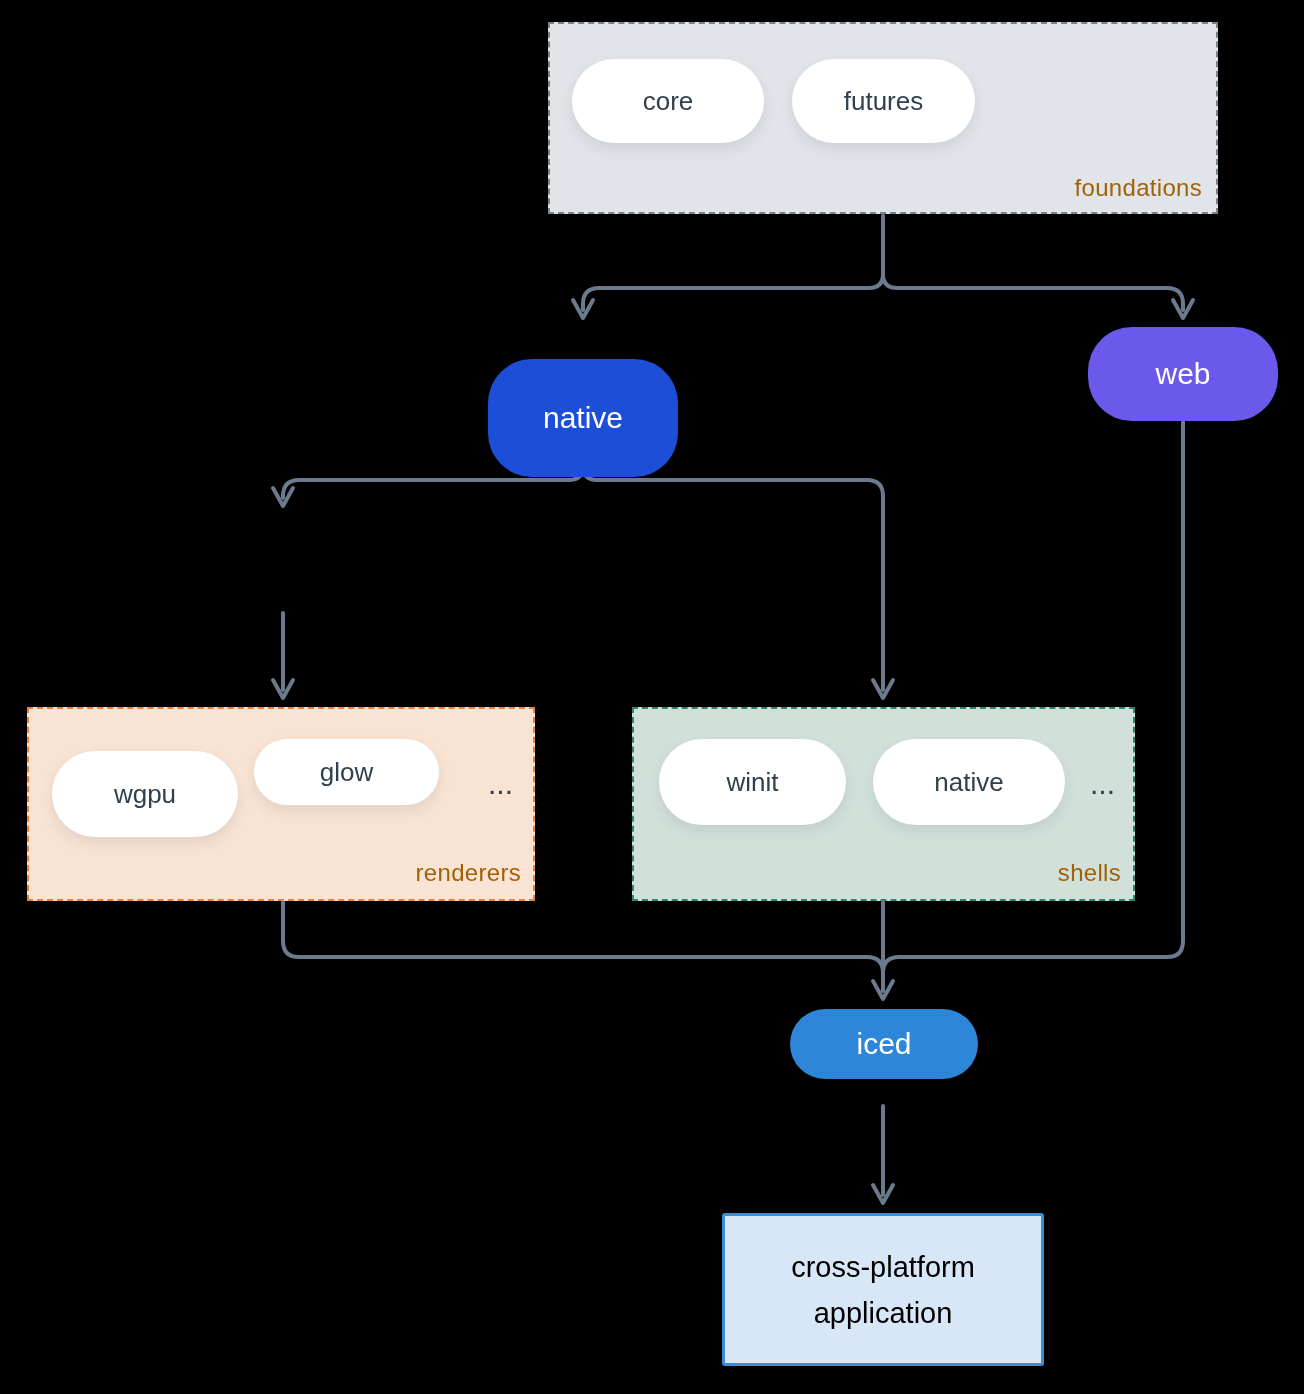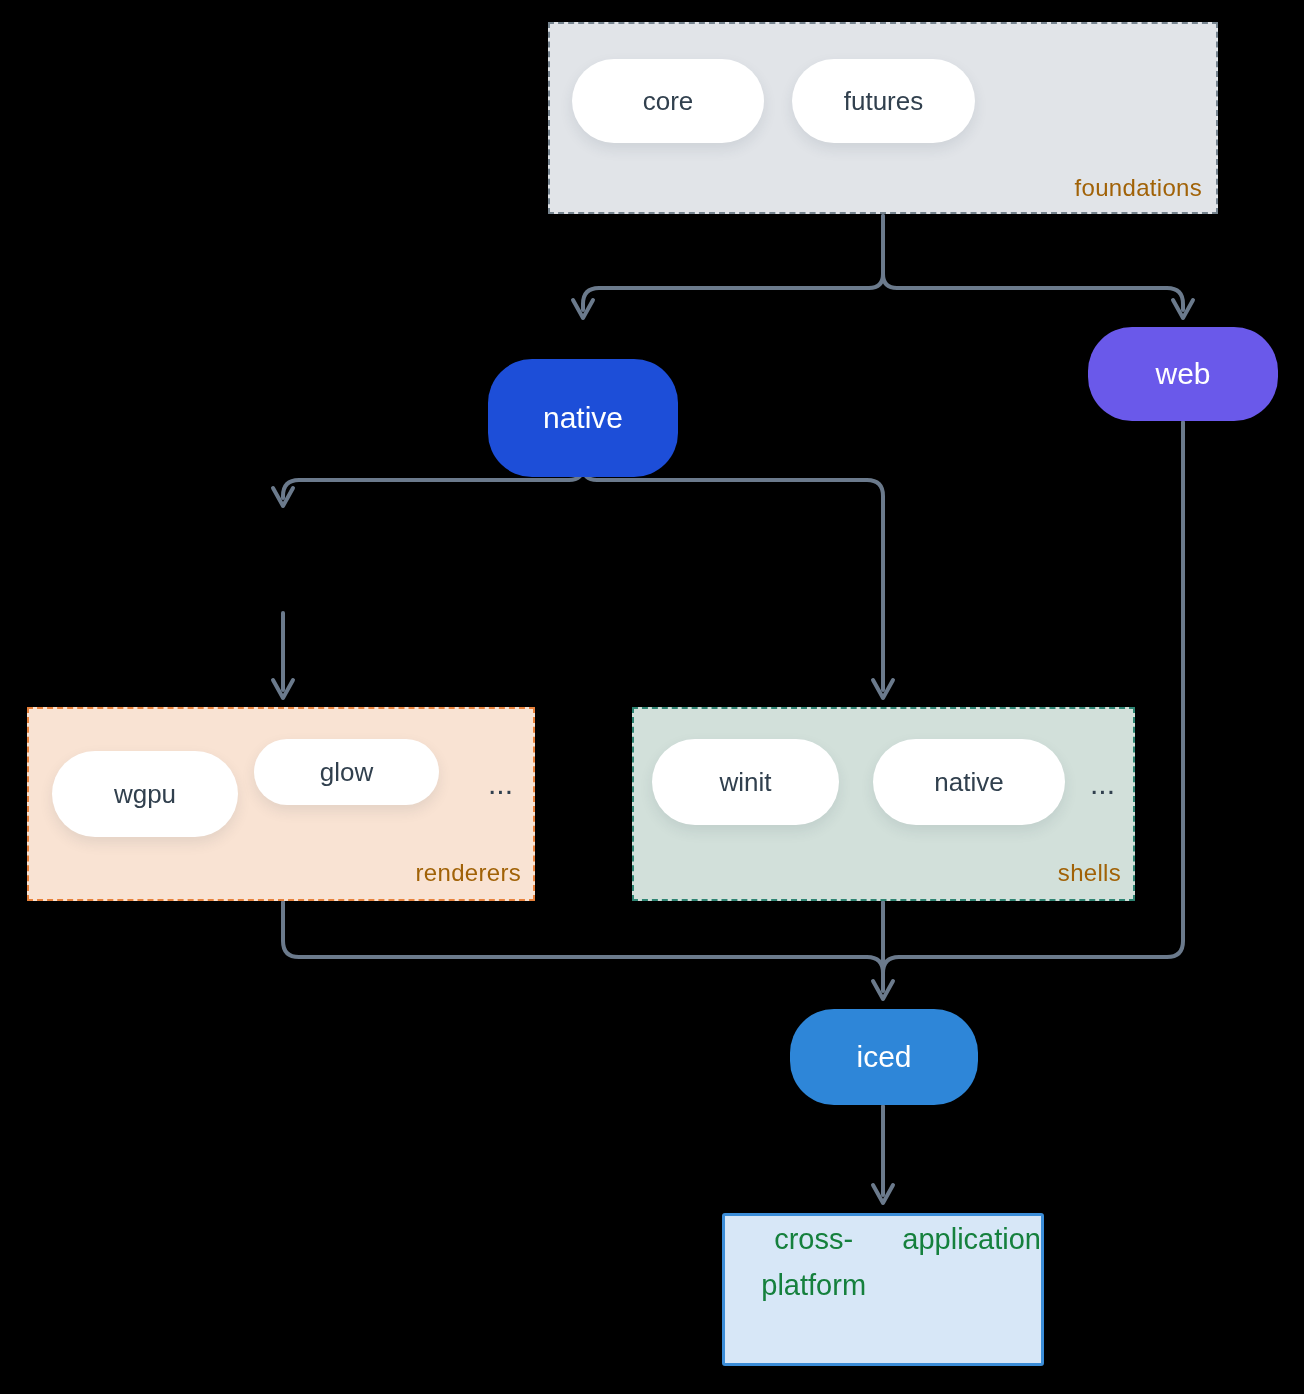--- a/index.html
+++ b/index.html
@@ -27,39 +27,39 @@
   }
   #foundations{left:548px;top:22px;width:670px;height:192px;background:#e1e4e8;border-color:#76848f;}
   #pill-core   {left:22px; top:35px;width:192px;height:84px;}
   #pill-futures{left:242px;top:35px;width:183px;height:84px;}
   #pill-style  {left:454px;top:35px;width:190px;height:84px;}
   #foundations .group-label{right:14px;bottom:10px;}
 
   #node-native  {left:488px; top:327px;width:190px;height:118px;background:#1d4ed8;margin-top:32px;}
   #node-web     {left:1088px;top:327px;width:190px;height:94px;background:#6a59ea;}
   #node-graphics{left:188px; top:516px;width:190px;height:95px;background:#e5833c;}
-  #node-iced    {left:790px; top:1009px;width:188px;height:96px;background:#2e86d8;}
+  #node-iced    {left:790px; top:1009px;width:188px;height:70px;background:#2e86d8;}
 
   #renderers{left:27px;top:707px;width:508px;height:194px;background:#f9e3d3;border-color:#e8823c;}
   #pill-wgpu{left:23px;top:30px;width:186px;height:86px;margin-top:12px;}
   #pill-glow{left:225px;top:30px;width:185px;height:66px;}
   #renderers .dots{right:20px;top:58px;}
   #renderers .group-label{right:12px;bottom:12px;}
 
   #shells{left:632px;top:707px;width:503px;height:194px;background:#d2e0da;border-color:#2f8573;}
-  #pill-winit {left:18px;top:30px;width:187px;height:86px;}
+  #pill-winit {left:25px;top:30px;width:187px;height:86px;}
   #pill-glutin{left:239px;top:30px;width:192px;height:86px;}
   #shells .dots{right:18px;top:58px;}
   #shells .group-label{right:12px;bottom:12px;}
 
   #app-box{
     position:absolute;left:722px;top:1213px;width:322px;height:153px;box-sizing:border-box;
     background:#d7e7f7;border:3px solid #3b8dd8;border-radius:3px;
-    display:flex;flex-direction:row;justify-content:center;
-    font-size:29px;color:#15803d;line-height:46px;text-align:center;
+    display:flex;flex-direction:column;justify-content:center;
+    font-size:29px;color:#000000;line-height:46px;text-align:center;
   }
   #wires{position:absolute;left:0;top:0;}
   .wire{fill:none;stroke:#6b7a8c;stroke-width:4;stroke-linecap:round;}
 </style>
 </head>
 <body>
 
 <div id="canvas">
 
   <svg id="wires" width="1304" height="1394" viewBox="0 0 1304 1394">

